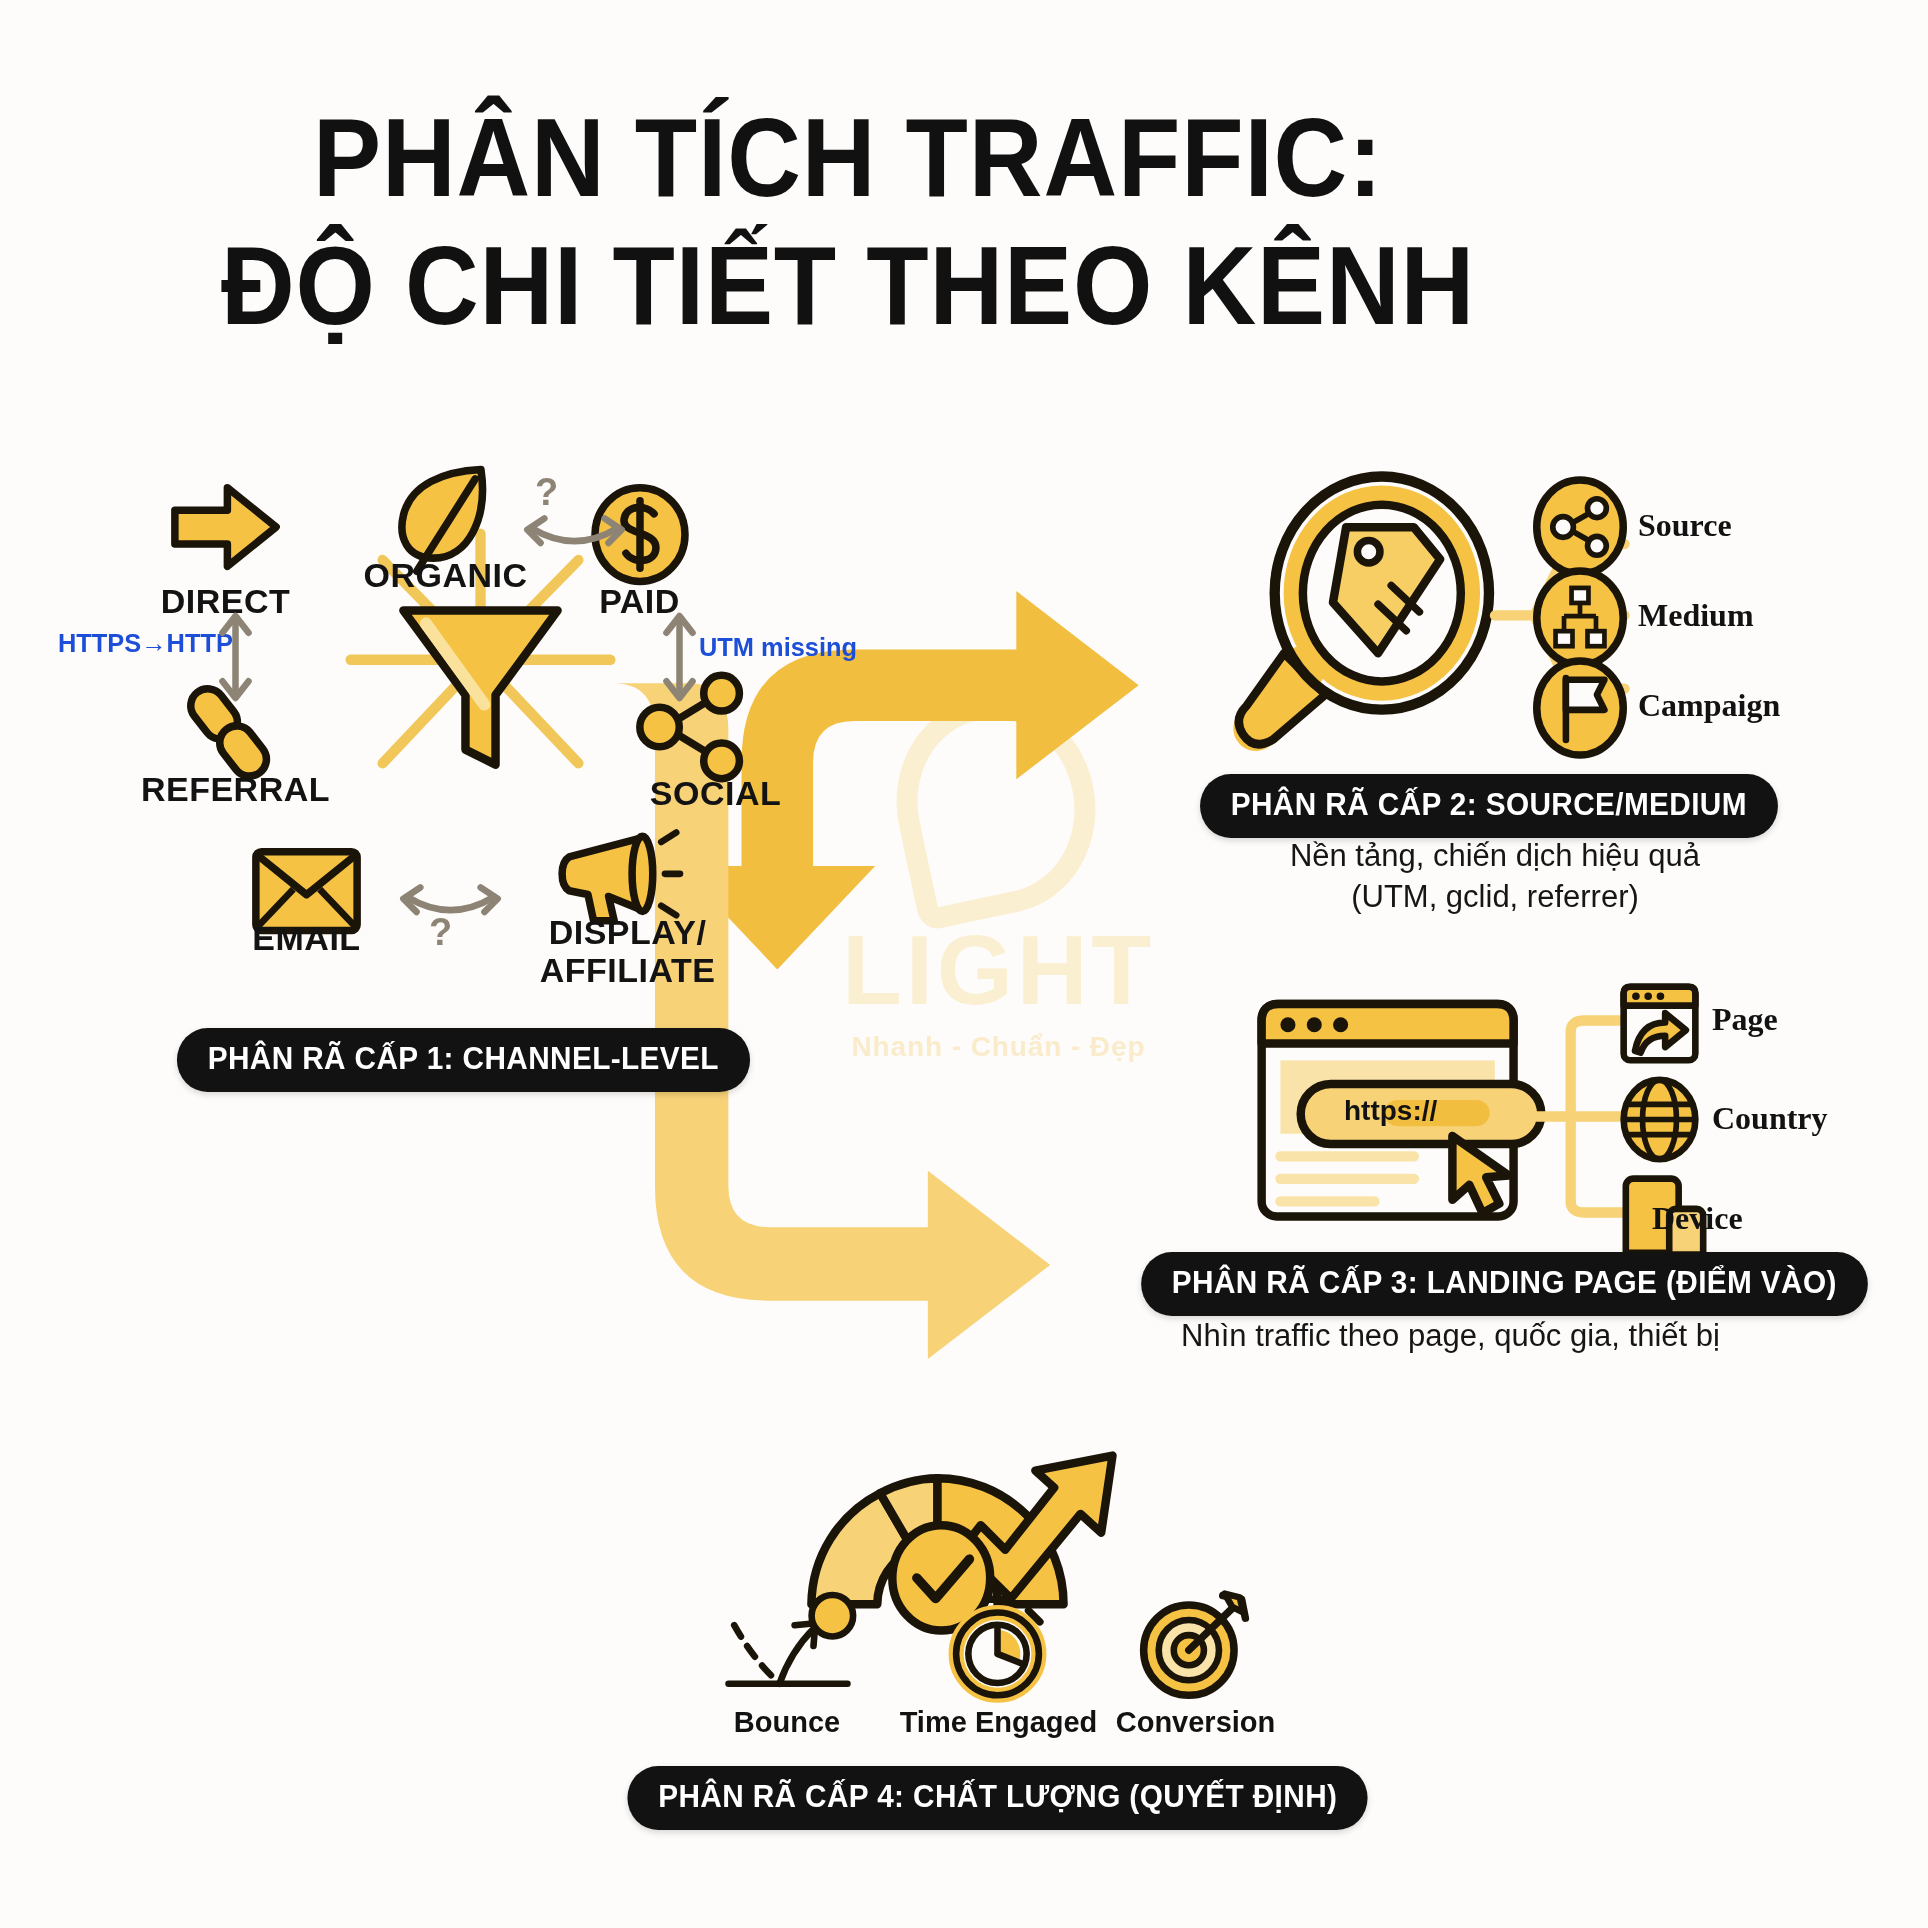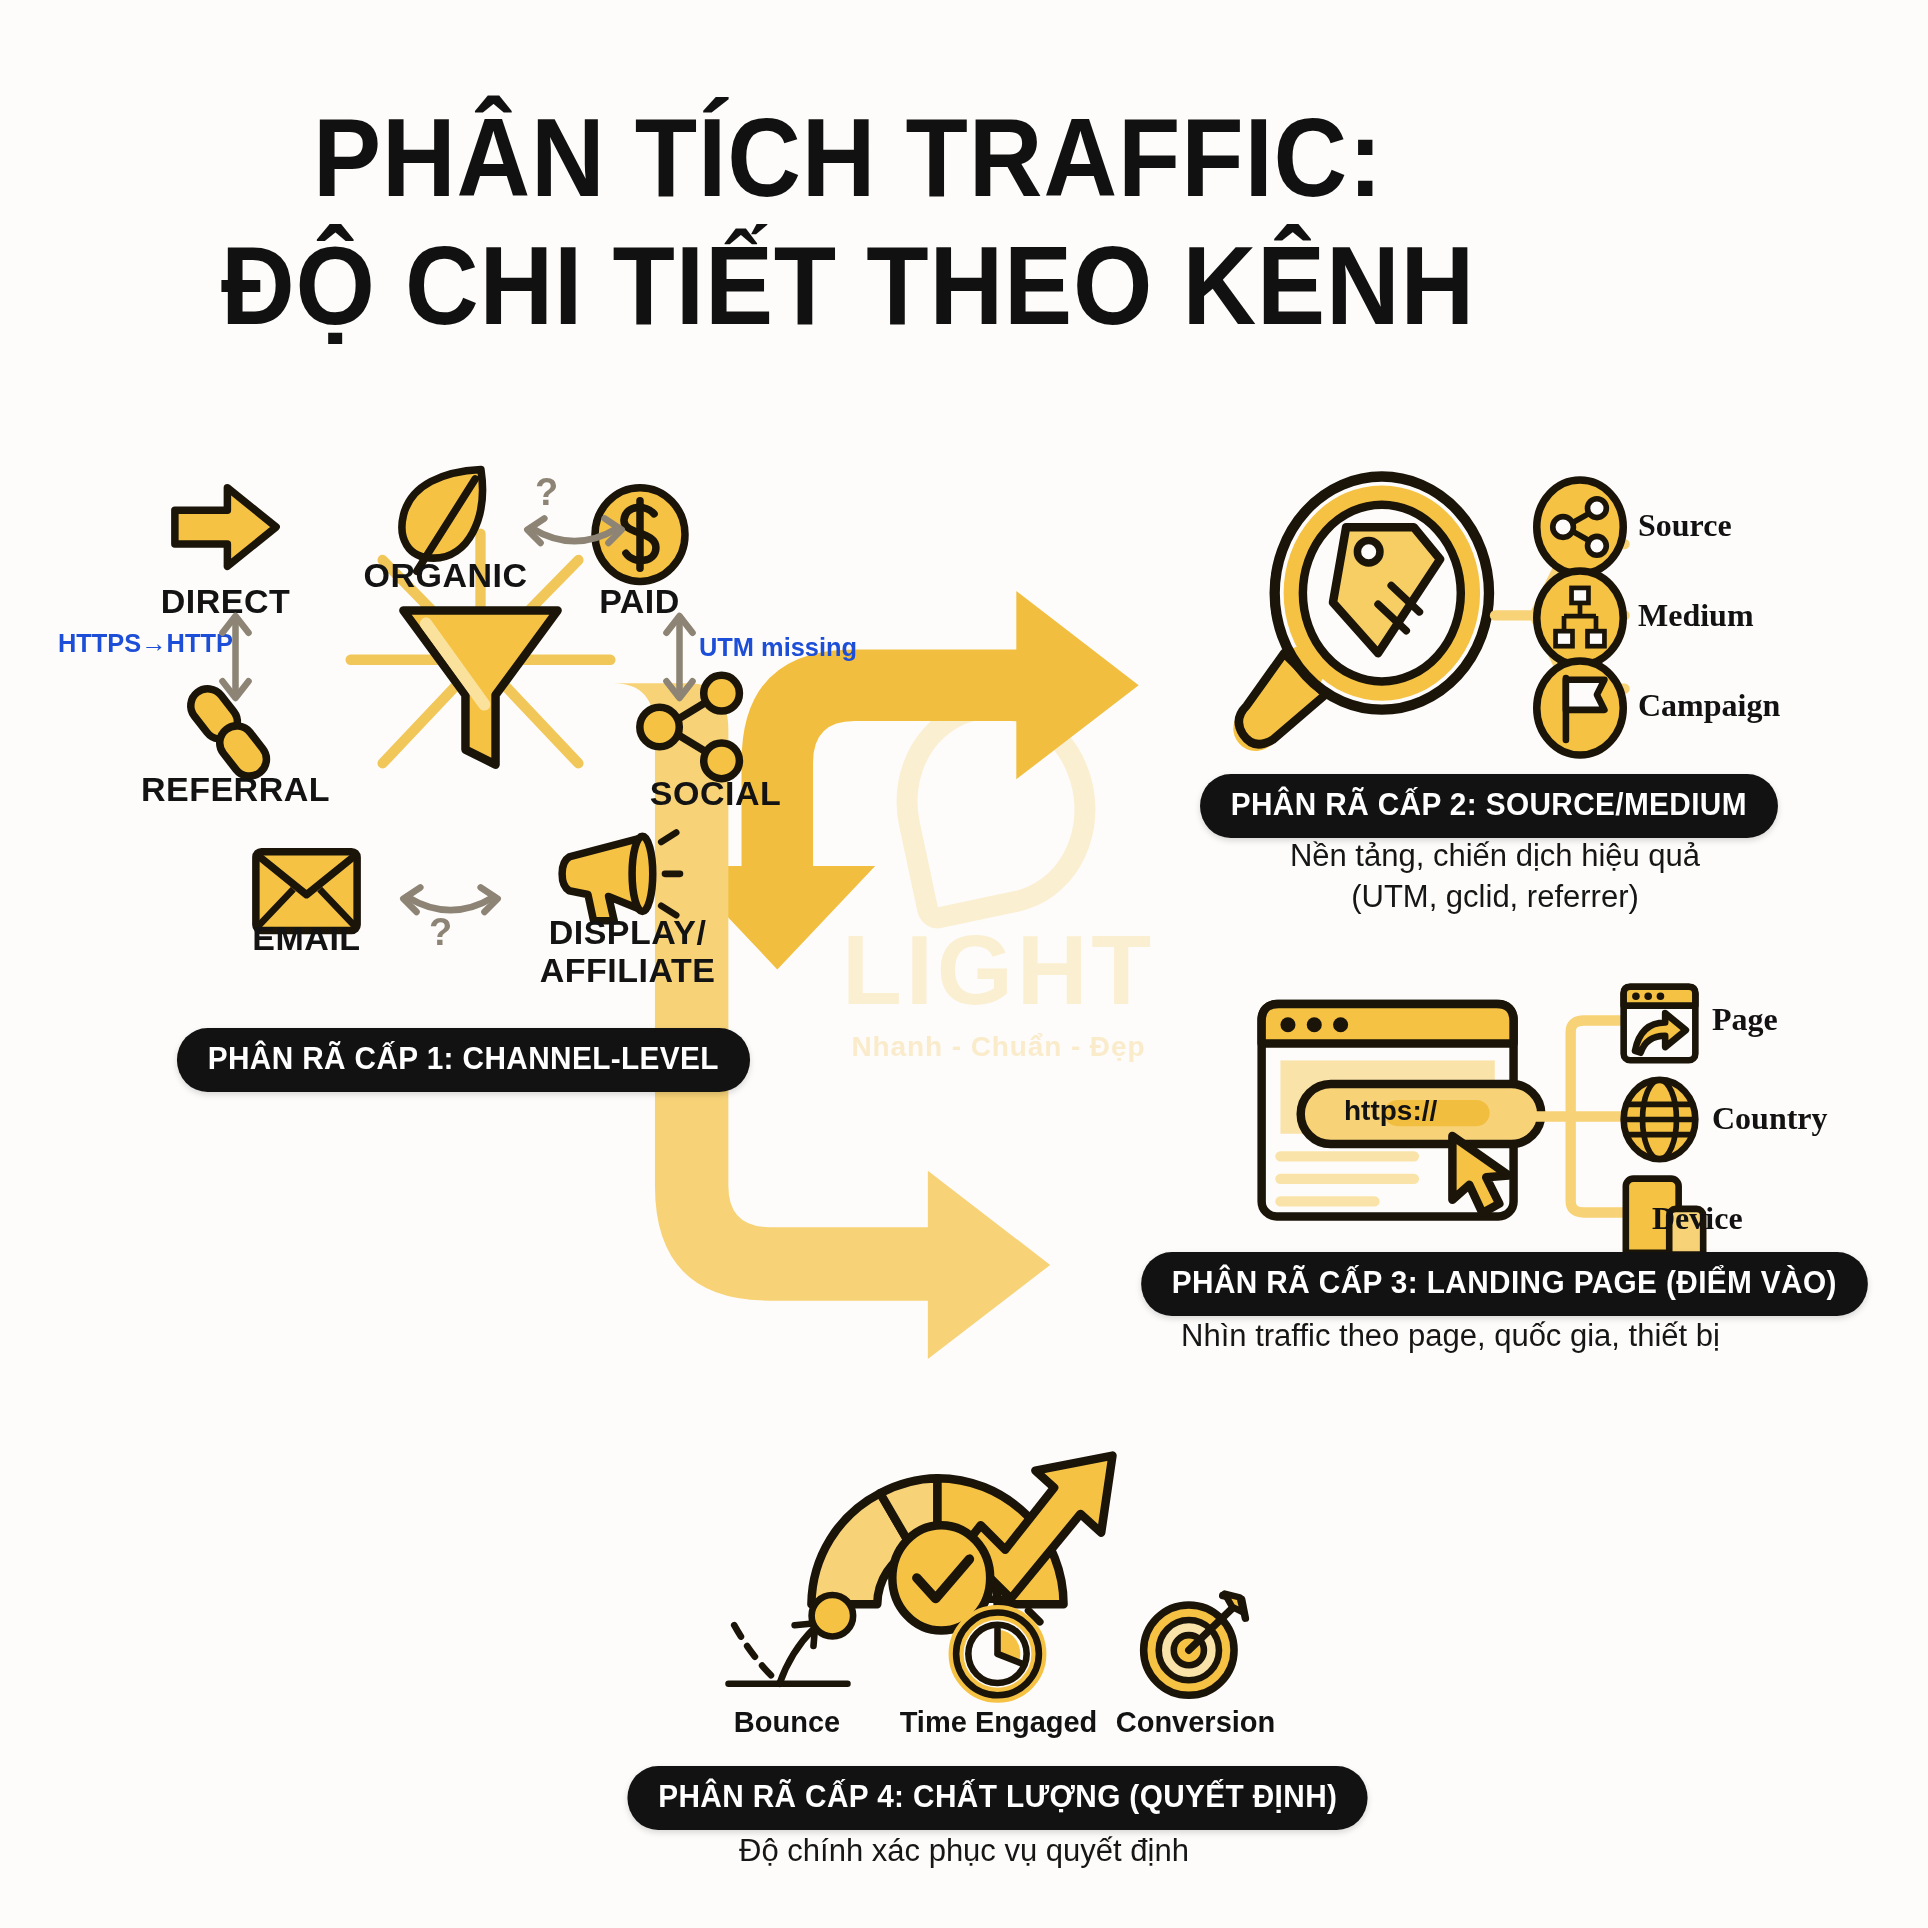--- a/index.html
+++ b/index.html
@@ -386,16 +386,15 @@
     <ellipse cx="58" cy="66" rx="48" ry="48" fill="#F5C243" stroke="#1B1409" stroke-width="8"></ellipse>
     <ellipse cx="58" cy="66" rx="32" ry="32" fill="#FAE3A8" stroke="#1B1409" stroke-width="7"></ellipse>
     <ellipse cx="58" cy="66" rx="16" ry="16" fill="#F5C243" stroke="#1B1409" stroke-width="7"></ellipse>
     <line x1="58" y1="66" x2="110" y2="16" stroke="#1B1409" stroke-width="8" stroke-linecap="round"></line>
     <path d="M 94 8 L 114 12 L 118 32" stroke="#1B1409" stroke-width="8" fill="none" stroke-linecap="round" stroke-linejoin="round"></path>
     <path d="M 96 6 L 112 10 L 116 26 L 104 20 Z" fill="#F5C243" stroke="#1B1409" stroke-width="7" stroke-linejoin="round"></path>
   </svg>
   <div class="metric-label" style="left:1090px; top:1706px; width:211px;">Conversion</div>
 
   <div class="pill" style="left:612px; top:1766px;">PHÂN RÃ CẤP 4: CHẤT LƯỢNG (QUYẾT ĐỊNH)</div>
-  <div class="caption" style="left:606px; top:1831px; width:716px;">Độ chính xác phục vụ quyết định</div>
 
 </div>
 
 
 </body></html>

